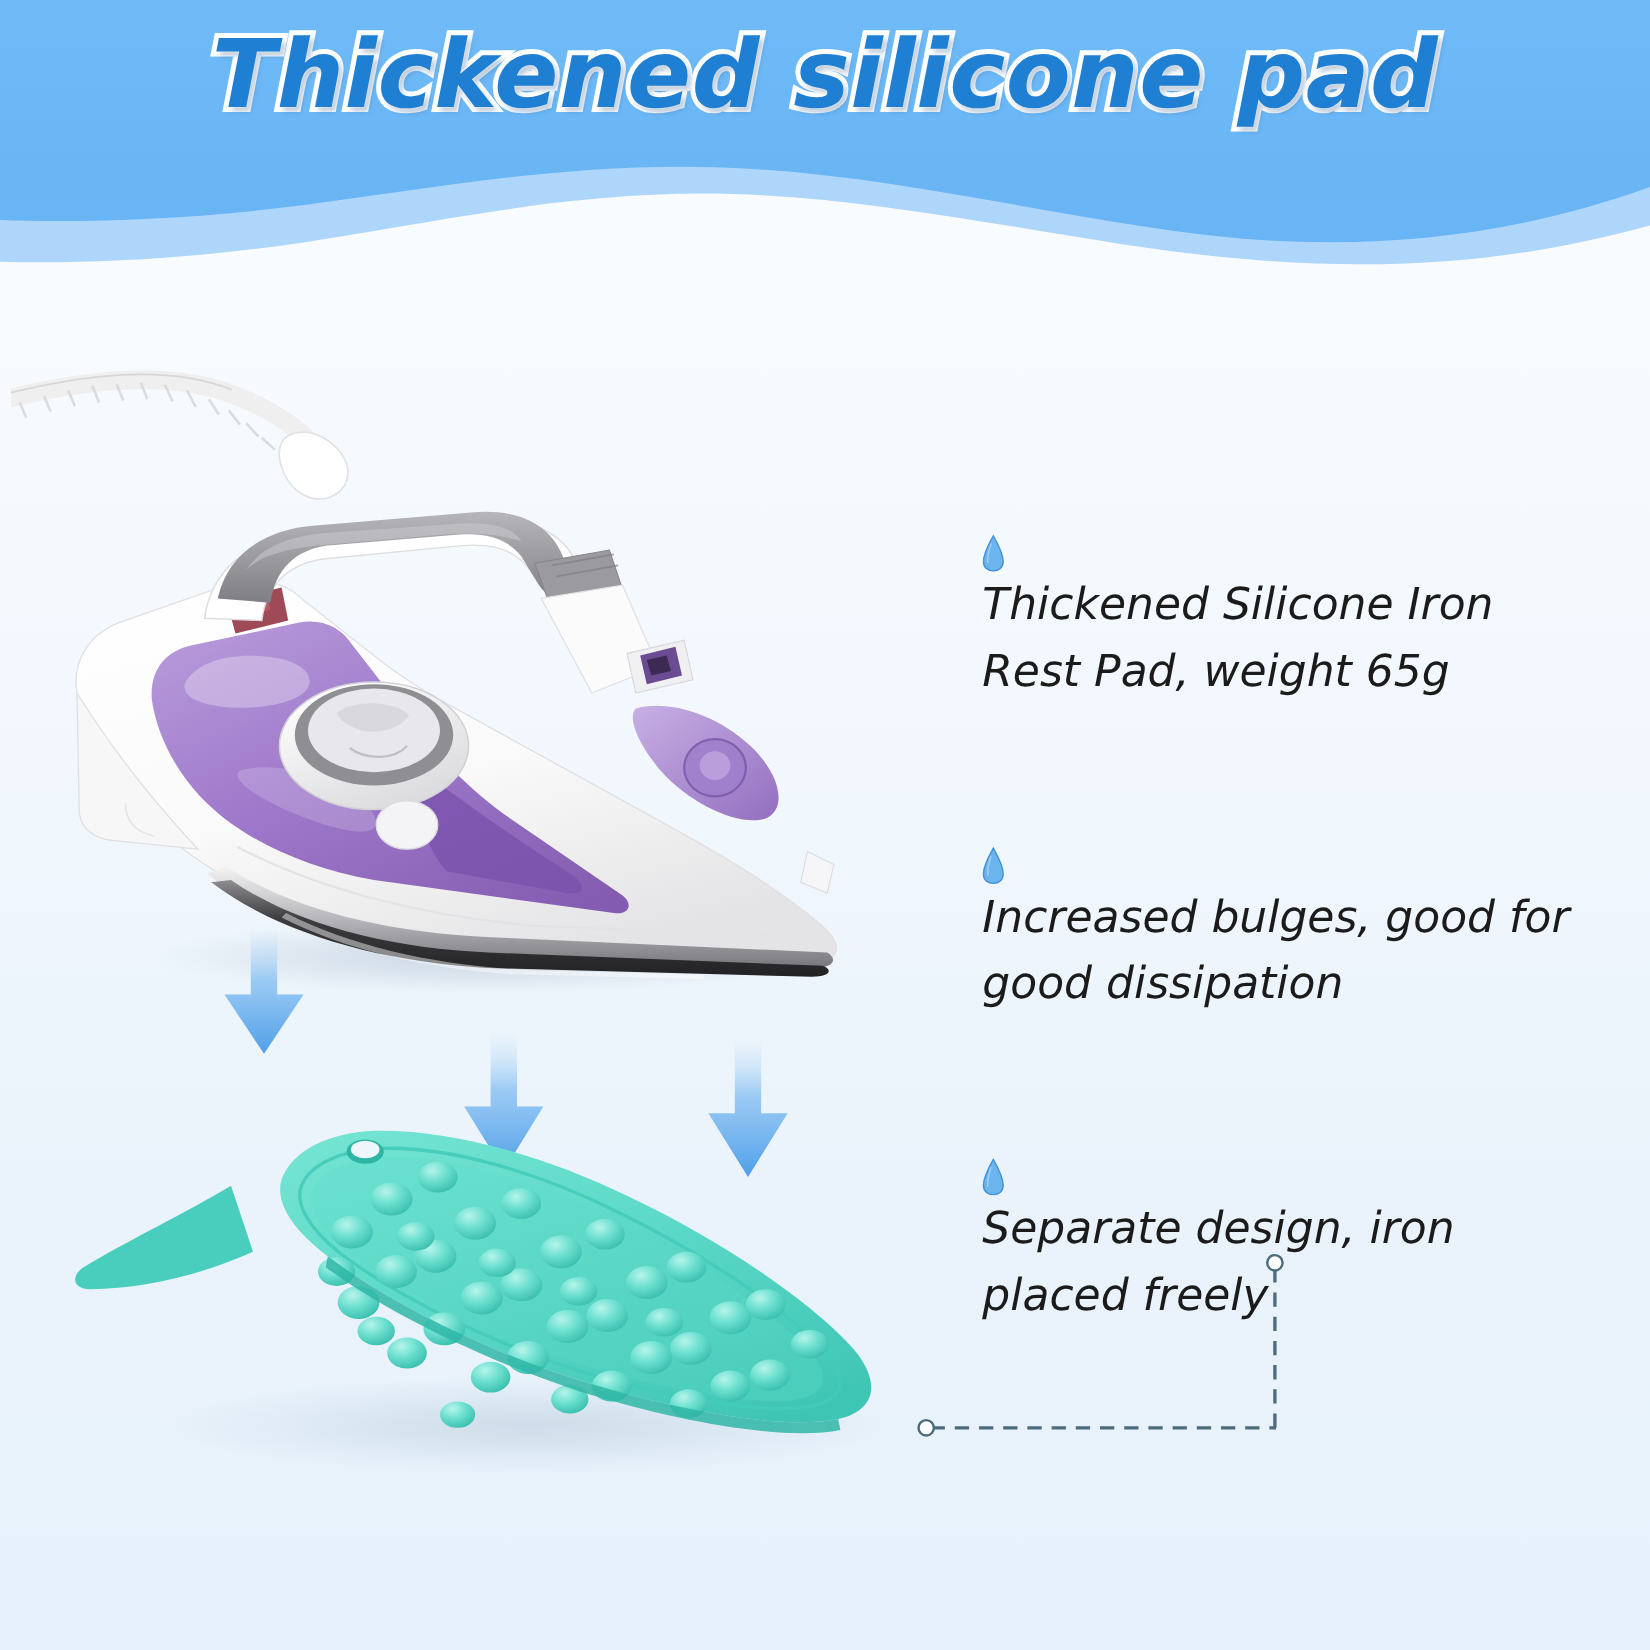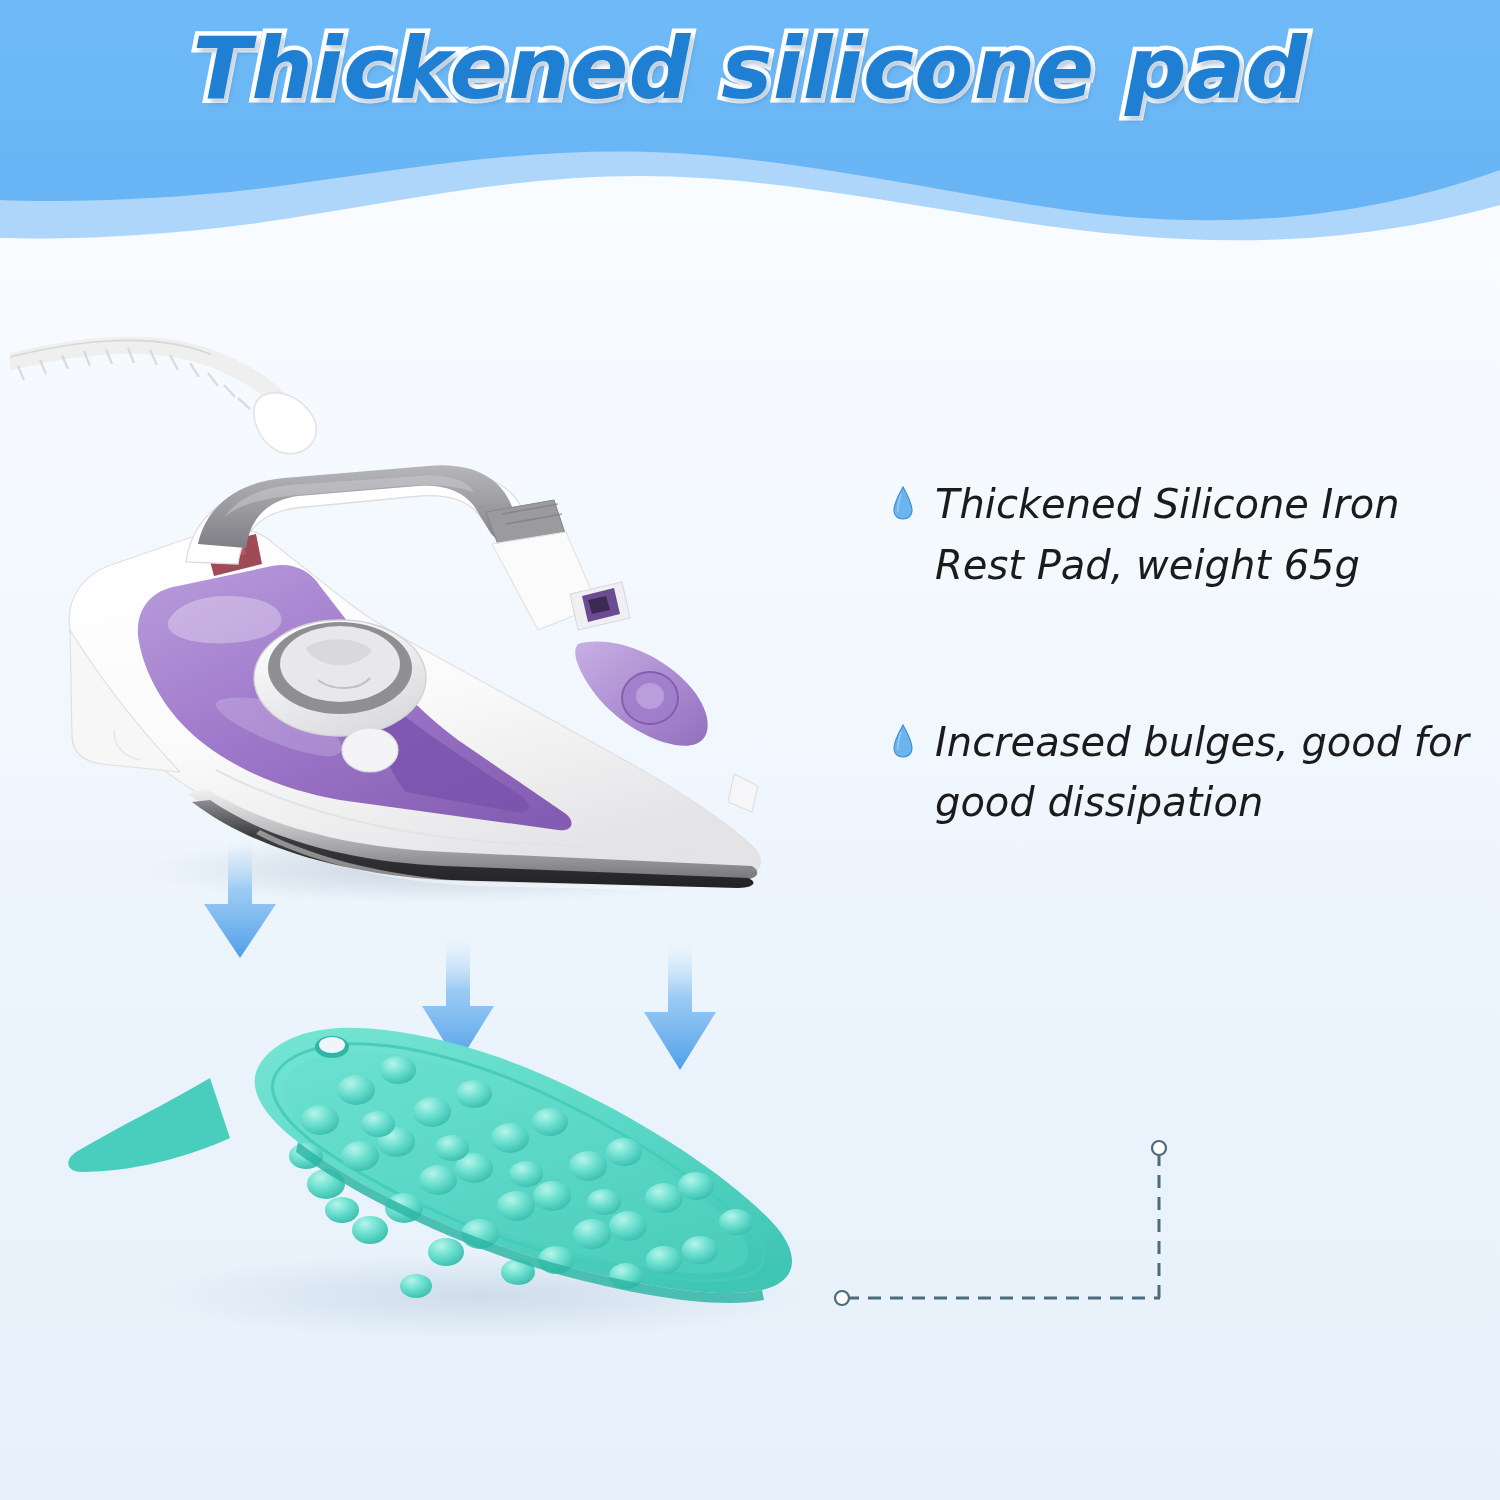--- a/index.html
+++ b/index.html
@@ -89,20 +89,21 @@
   #features {
     position: absolute;
     left: 893px;
     top: 474px;
     width: 600px;
   }
   .feature {
     display: flex;
     align-items: flex-start;
     margin-bottom: 116px;
+    flex-direction: column;
   }
   .feature:last-child { margin-bottom: 0; }
   .bullet-icon {
     flex: 0 0 auto;
     width: 20px;
     height: 34px;
     margin-right: 22px;
     margin-top: 12px;
   }
   .bullet-icon svg { display: block; width: 20px; height: 34px; }
@@ -478,16 +479,25 @@
     <div class="feature">
       <span class="bullet-icon">
         <svg viewBox="0 0 20 34">
           <path d="M10,1 C14.5,9 19,18 19,24.5 C19,30 15,33 10,33 C5,33 1,30 1,24.5 C1,18 5.5,9 10,1 Z" fill="#6cb4ee" stroke="#3f8fd6" stroke-width="1.2"></path>
           <path d="M8,8 C6,14 4.5,20 5,26" fill="none" stroke="#a8d4f6" stroke-width="1.4" opacity="0.8"></path>
         </svg>
       </span>
       <span class="feature-text">Increased bulges, good for good dissipation</span>
     </div>
 
+    <div class="feature">
+      <span class="bullet-icon">
+        <svg viewBox="0 0 20 34">
+          <path d="M10,1 C14.5,9 19,18 19,24.5 C19,30 15,33 10,33 C5,33 1,30 1,24.5 C1,18 5.5,9 10,1 Z" fill="#6cb4ee" stroke="#3f8fd6" stroke-width="1.2"></path>
+          <path d="M8,8 C6,14 4.5,20 5,26" fill="none" stroke="#a8d4f6" stroke-width="1.4" opacity="0.8"></path>
+        </svg>
+      </span>
+      <span class="feature-text">Separate design, iron placed freely</span>
+    </div>
 
   </div>
 
 </div>
 
 </body></html>

